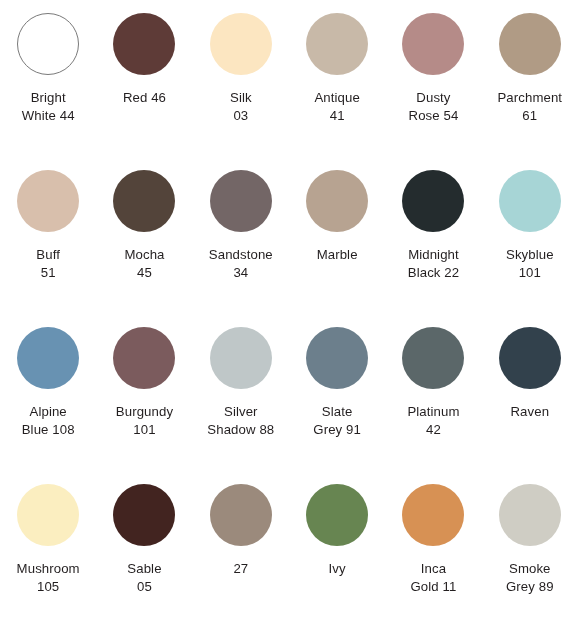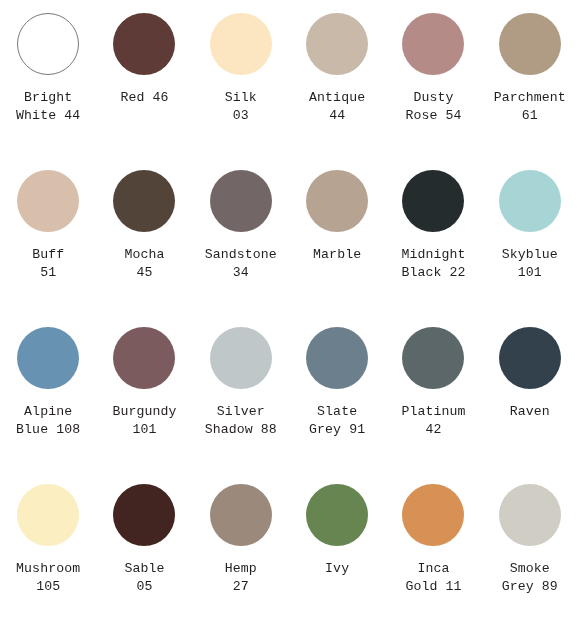--- a/index.html
+++ b/index.html
@@ -22,21 +22,20 @@
     width: 578px;
     height: 627px;
     box-sizing: border-box;
   }
   .swatch-cell {
     display: flex;
     flex-direction: column;
     align-items: center;
     padding-top: 13px;
     box-sizing: border-box;
-    font-family: Liberation Mono, monospace;
   }
   .swatch-dot {
     width: 62px;
     height: 62px;
     border-radius: 50%;
     flex: 0 0 auto;
   }
   .swatch-dot.outlined {
     border: 1px solid #7a7a7a;
     width: 60px;
@@ -77,21 +76,21 @@
       <div class="swatch-dot" style="background: rgb(252, 230, 193);"></div>
       <div class="swatch-label">
         <span class="line">Silk</span>
         <span class="line">03</span>
       </div>
     </div>
     <div class="swatch-cell">
       <div class="swatch-dot" style="background: rgb(200, 185, 168);"></div>
       <div class="swatch-label">
         <span class="line">Antique</span>
-        <span class="line">44</span>
+        <span class="line">41</span>
       </div>
     </div>
     <div class="swatch-cell">
       <div class="swatch-dot" style="background: rgb(181, 139, 136);"></div>
       <div class="swatch-label">
         <span class="line">Dusty</span>
         <span class="line">Rose 54</span>
       </div>
     </div>
     <div class="swatch-cell">
@@ -193,21 +192,20 @@
     <div class="swatch-cell">
       <div class="swatch-dot" style="background: rgb(66, 36, 32);"></div>
       <div class="swatch-label">
         <span class="line">Sable</span>
         <span class="line">05</span>
       </div>
     </div>
     <div class="swatch-cell">
       <div class="swatch-dot" style="background: rgb(155, 138, 124);"></div>
       <div class="swatch-label">
-        <span class="line">Hemp</span>
         <span class="line">27</span>
       </div>
     </div>
     <div class="swatch-cell">
       <div class="swatch-dot" style="background: rgb(103, 133, 81);"></div>
       <div class="swatch-label">
         <span class="line">Ivy</span>
       </div>
     </div>
     <div class="swatch-cell">

